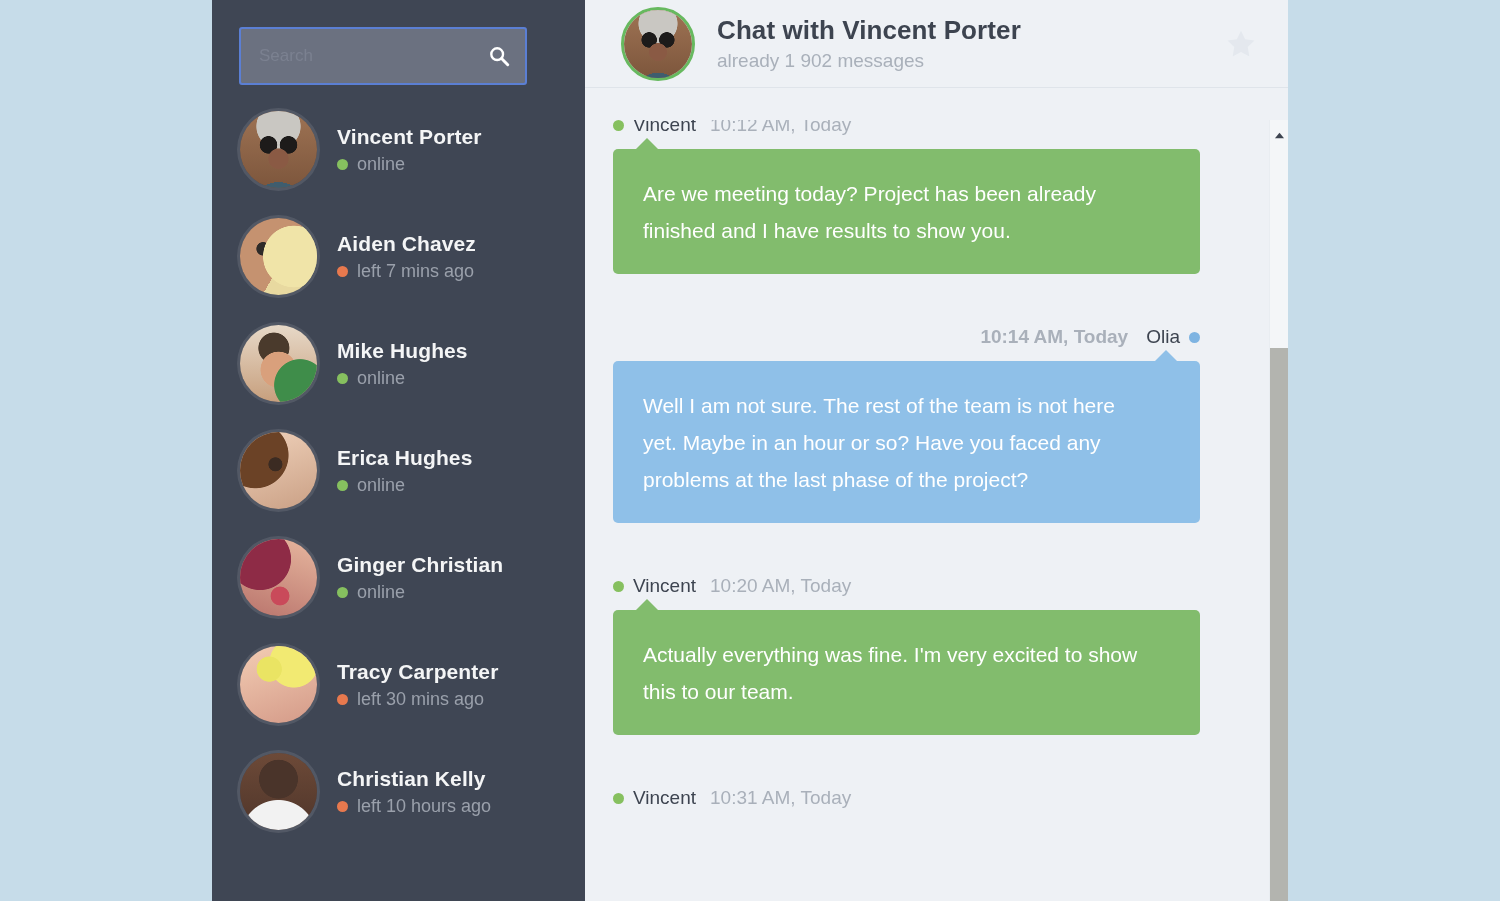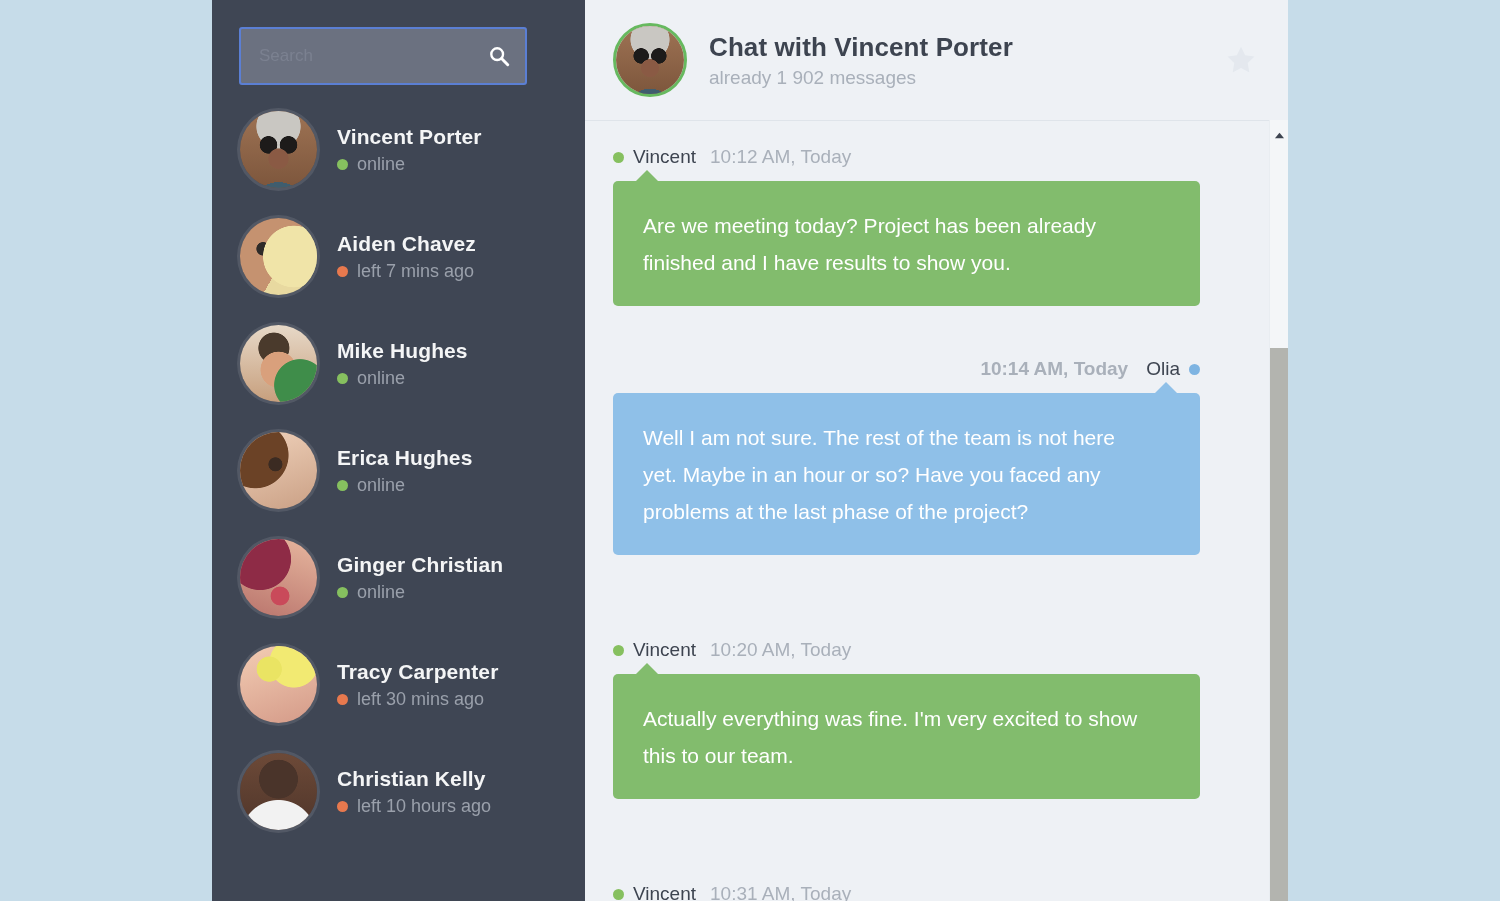--- a/index.html
+++ b/index.html
@@ -125,26 +125,26 @@
   
   #chat {
     flex: 1 1 auto;
     height: 901px;
     background: #eef1f5;
     position: relative;
     overflow: hidden;
   }
 
   #chat-header {
-    height: 121px;
+    height: 88px;
     background: #eef1f5;
     border-bottom: 1px solid #dfe4ea;
     display: flex;
     align-items: center;
-    padding: 0 30px 0 28px;
+    padding: 0 30px 0 36px;
     position: relative;
     z-index: 3;
   }
 
   #header-avatar {
     width: 74px; height: 74px;
     border-radius: 50%;
     flex: 0 0 74px;
     position: relative;
     overflow: hidden;
@@ -187,21 +187,21 @@
 
   .msg-meta {
     display: flex;
     align-items: center;
     font-size: 19px;
     margin-bottom: 13px;
   }
   .msg-meta .who { color: #3d4450; font-weight: normal; }
   .msg-meta .time { color: #a9b0ba; margin-left: 14px; }
 
-  .msg.them .msg-meta { justify-content: flex-start; margin-top: 32px; }
+  .msg.them .msg-meta { justify-content: flex-start; }
   .msg.me .msg-meta   { justify-content: flex-end; }
   .msg.me .msg-meta .time { margin-left: 0; margin-right: 18px; font-weight: bold; }
   .msg.me .msg-meta .dot { margin-right: 0; margin-left: 9px; }
 
   .bubble {
     position: relative;
     border-radius: 5px;
     font-size: 21px;
     line-height: 37px;
     color: #ffffff;

